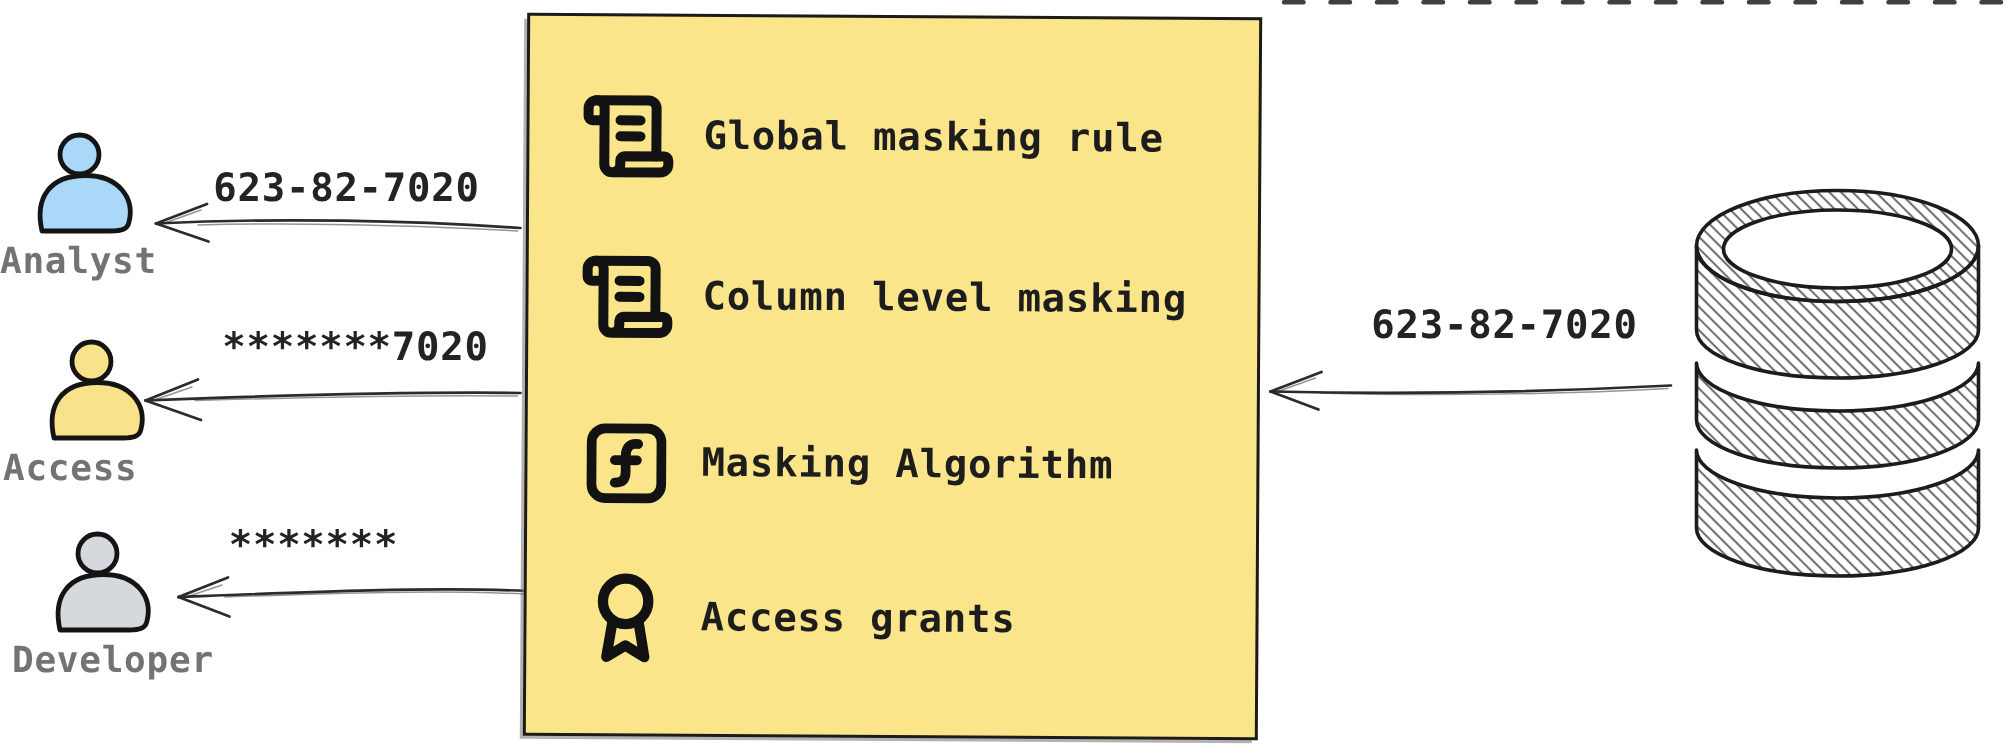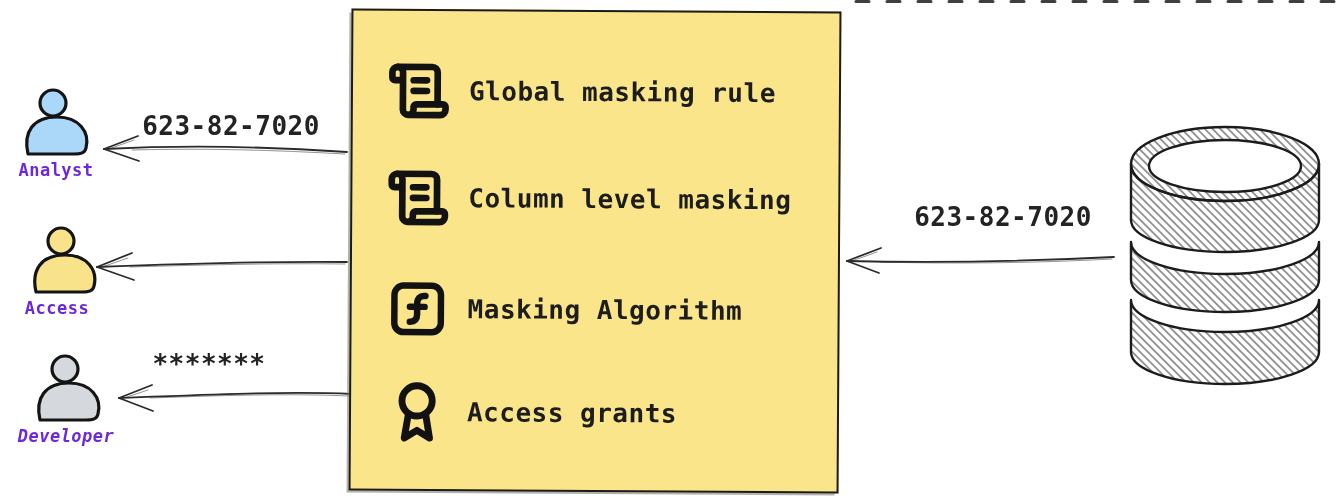--- a/index.html
+++ b/index.html
@@ -19,25 +19,25 @@
     position: absolute;
     left: 0; top: 0;
     width: 1340px; height: 504px;
     pointer-events: none;
   }
 
   
   .persona-icon { position: absolute; }
   .persona-label {
     position: absolute;
-    font-size: 17px;
-    font-weight: 700;
-    text-align: center;
-    letter-spacing: 0.5px;
-    color: #6d28d9;
+    font-size: 24px;
+    font-weight: 700;
+    text-align: left;
+    letter-spacing: 0.5px;
+    color: #737373;
     white-space: nowrap;
   }
   .flow-value {
     position: absolute;
     width: 200px;
     font-size: 26px;
     font-weight: 700;
     text-align: center;
     letter-spacing: 0.5px;
     color: #232323;
@@ -148,28 +148,29 @@
   <div class="persona-label" style="left:0px; top:160px; width:112px;">Analyst</div>
   <div class="flow-value" style="left:131px; top:111px;">623-82-7020</div>
 
   <svg class="persona-icon" style="left:28px; top:226px;" width="76" height="68" viewBox="0 0 76 68">
     <g stroke="#141414" stroke-width="3.2" stroke-linejoin="round" fill="#f9e38a">
       <circle cx="33" cy="15" r="13"></circle>
       <path d="M 8,66 C 3,44 13,29 37,29 C 59,29 70,44 66,60 C 65,65 61,66 54,66 Z"></path>
     </g>
   </svg>
   <div class="persona-label" style="left:2px; top:298px; width:110px;">Access</div>
+  <div class="flow-value" style="left:137px; top:217px;">*******7020</div>
 
   <svg class="persona-icon" style="left:32px; top:354px;" width="76" height="68" viewBox="0 0 76 68">
     <g stroke="#141414" stroke-width="3.2" stroke-linejoin="round" fill="#d5d8dd">
       <circle cx="33" cy="15" r="13"></circle>
       <path d="M 8,66 C 3,44 13,29 37,29 C 59,29 70,44 66,60 C 65,65 61,66 54,66 Z"></path>
     </g>
   </svg>
-  <div class="persona-label" style="left:8px; top:426px; width:116px;font-style:italic;">Developer</div>
+  <div class="persona-label" style="left:8px; top:426px; width:116px;">Developer</div>
   <div class="flow-value" style="left:109px; top:349px;">*******</div>
 
   <div class="policy-box" style="background-color: rgb(250, 229, 138);">
 
     <div class="policy-item row-0">
       <span class="icon-slot">
         <svg width="64" height="64" viewBox="0 0 24 24" fill="none" stroke="#121212" stroke-width="2.5" stroke-linecap="round" stroke-linejoin="round">
           <path d="M15 12h-5"></path>
             <path d="M15 8h-5"></path>
           <path d="M19 17V5a2 2 0 0 0-2-2H4"></path>

